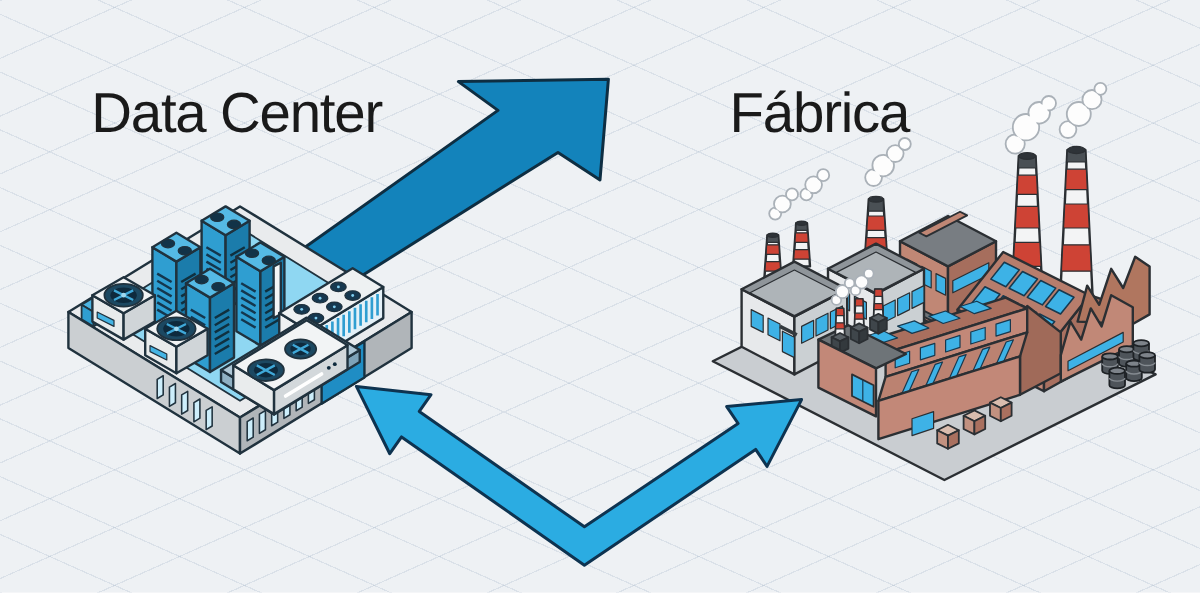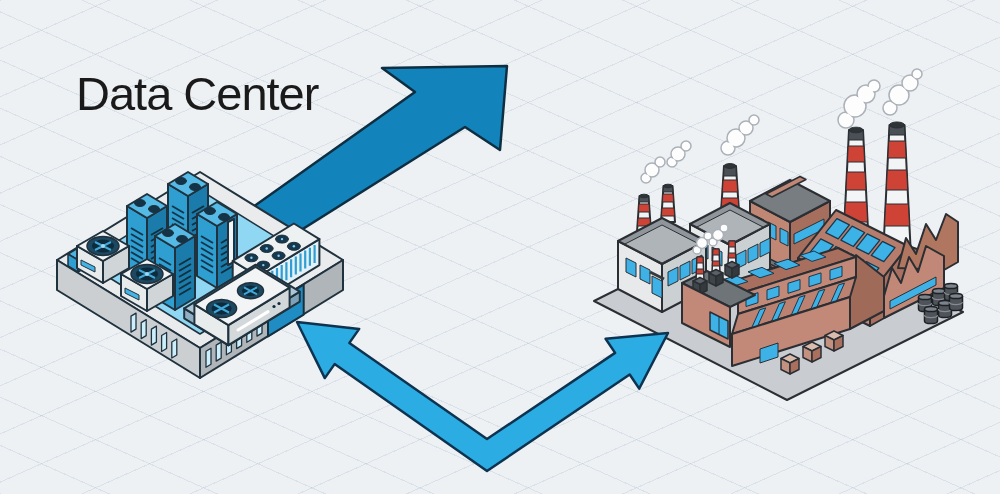--- a/index.html
+++ b/index.html
@@ -444,13 +444,14 @@
           </g>
       </g>
     </g>
 
     <g>
       <polygon points="297,322 359.2,328.9 349.4,342.9 487,439 615.1,352.9 605.6,338.8 668,333 639.2,388.6 629.7,374.5 487,471 334.6,364.1 324.8,378.1" stroke="#0e3350" stroke-width="2.5" stroke-linejoin="round" fill="#2bace2"></polygon>
     </g>
   </svg>
 
   <div class="label label-dc">Data Center</div>
+  <div class="label label-f">Fábrica</div>
 </div>
 
 </body></html>

